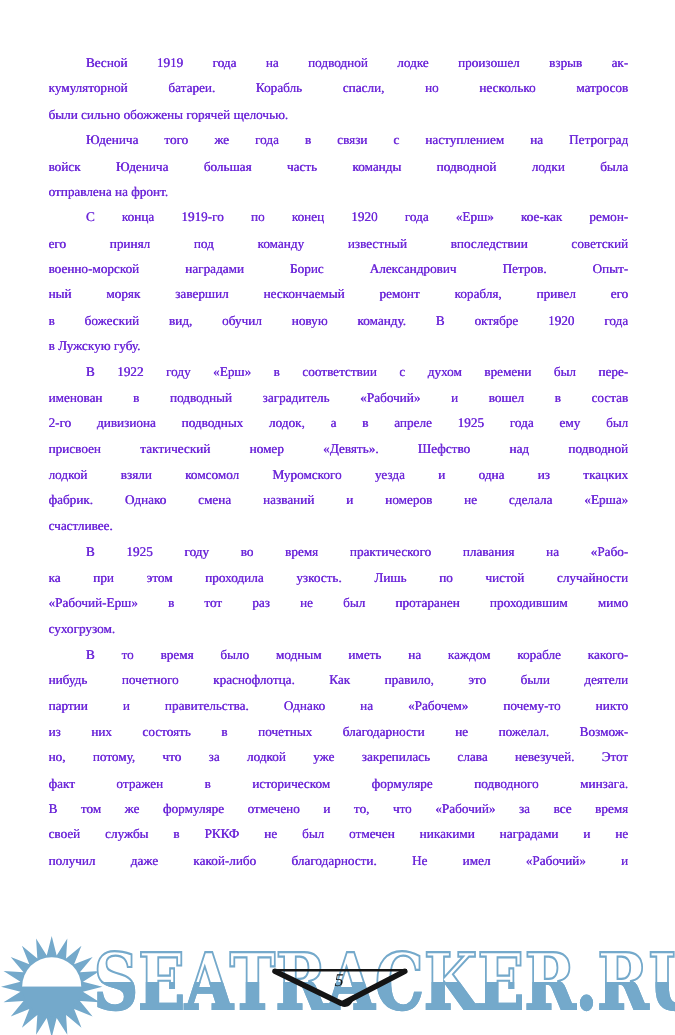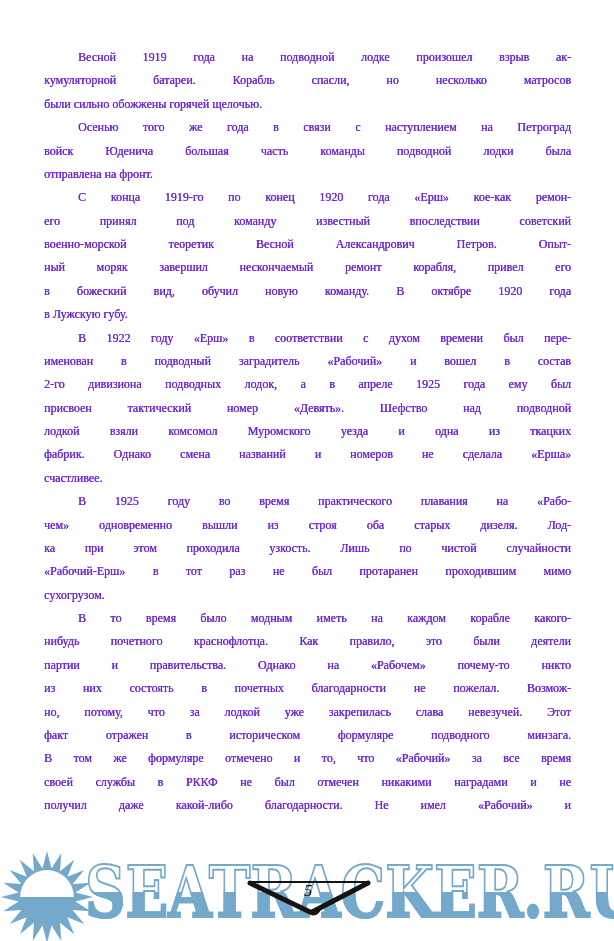--- a/index.html
+++ b/index.html
@@ -58,38 +58,37 @@
       <path fill="#ffffff" d="M22,50 A28,28 0 0 1 78,50 Z"></path>
       <path fill="#74A9CB" d="M22,50 A28,28 0 0 0 78,50 Z"></path>
     </svg>
     <div class="wm-text">SEATRACKER.RU</div>
   </div>
 
   <div class="text-block">
       <div class="line first">Весной 1919 года на подводной лодке произошел взрыв ак-</div>
       <div class="line">кумуляторной батареи. Корабль спасли, но несколько матросов</div>
       <div class="line last">были сильно обожжены горячей щелочью.</div>
-      <div class="line first">Осенью того же года в связи с наступлением на Петроград</div>
+      <div class="line first">Юденича того же года в связи с наступлением на Петроград</div>
       <div class="line">войск Юденича большая часть команды подводной лодки была</div>
       <div class="line last">отправлена на фронт.</div>
       <div class="line first">С конца 1919-го по конец 1920 года «Ерш» кое-как ремон-</div>
       <div class="line">его принял под команду известный впоследствии советский</div>
-      <div class="line">военно-морской теоретик Весной Александрович Петров. Опыт-</div>
+      <div class="line">военно-морской наградами Борис Александрович Петров. Опыт-</div>
       <div class="line">ный моряк завершил нескончаемый ремонт корабля, привел его</div>
       <div class="line">в божеский вид, обучил новую команду. В октябре 1920 года</div>
       <div class="line last">в Лужскую губу.</div>
       <div class="line first">В 1922 году «Ерш» в соответствии с духом времени был пере-</div>
       <div class="line">именован в подводный заградитель «Рабочий» и вошел в состав</div>
       <div class="line">2-го дивизиона подводных лодок, а в апреле 1925 года ему был</div>
       <div class="line">присвоен тактический номер «Девять». Шефство над подводной</div>
       <div class="line">лодкой взяли комсомол Муромского уезда и одна из ткацких</div>
       <div class="line">фабрик. Однако смена названий и номеров не сделала «Ерша»</div>
       <div class="line last">счастливее.</div>
       <div class="line first">В 1925 году во время практического плавания на «Рабо-</div>
-      <div class="line">чем» одновременно вышли из строя оба старых дизеля. Лод-</div>
       <div class="line">ка при этом проходила узкость. Лишь по чистой случайности</div>
       <div class="line">«Рабочий-Ерш» в тот раз не был протаранен проходившим мимо</div>
       <div class="line last">сухогрузом.</div>
       <div class="line first">В то время было модным иметь на каждом корабле какого-</div>
       <div class="line">нибудь почетного краснофлотца. Как правило, это были деятели</div>
       <div class="line">партии и правительства. Однако на «Рабочем» почему-то никто</div>
       <div class="line">из них состоять в почетных благодарности не пожелал. Возмож-</div>
       <div class="line">но, потому, что за лодкой уже закрепилась слава невезучей. Этот</div>
       <div class="line">факт отражен в историческом формуляре подводного минзага.</div>
       <div class="line">В том же формуляре отмечено и то, что «Рабочий» за все время</div>

